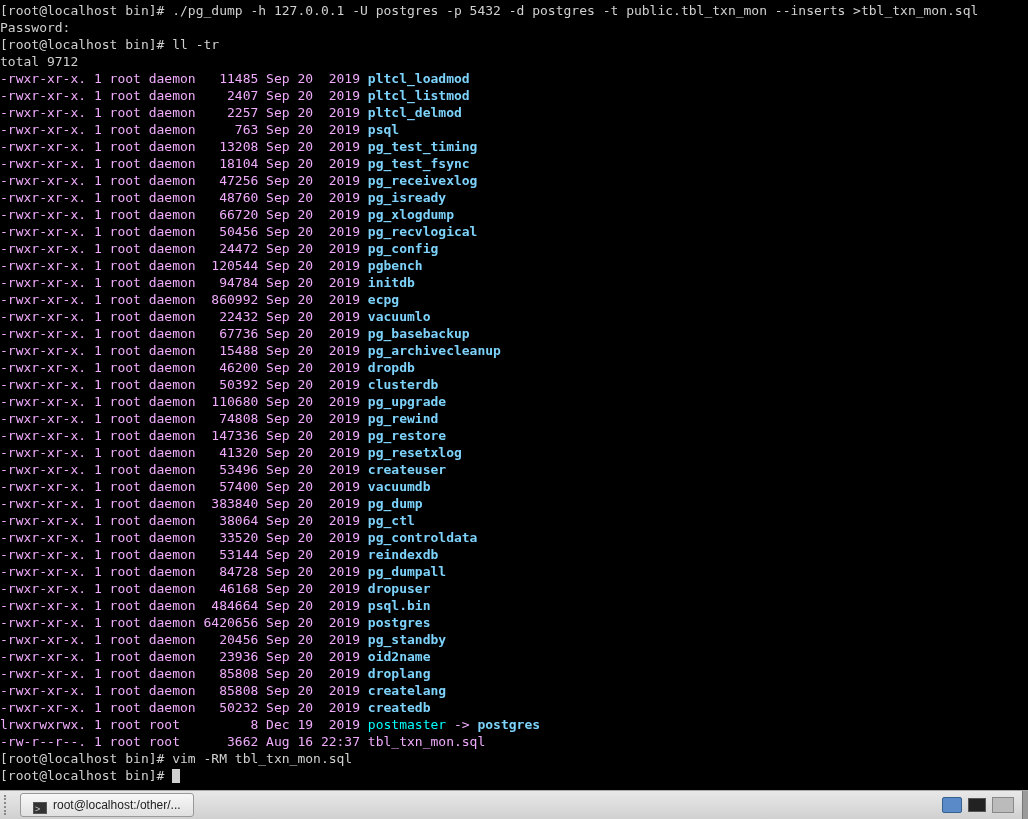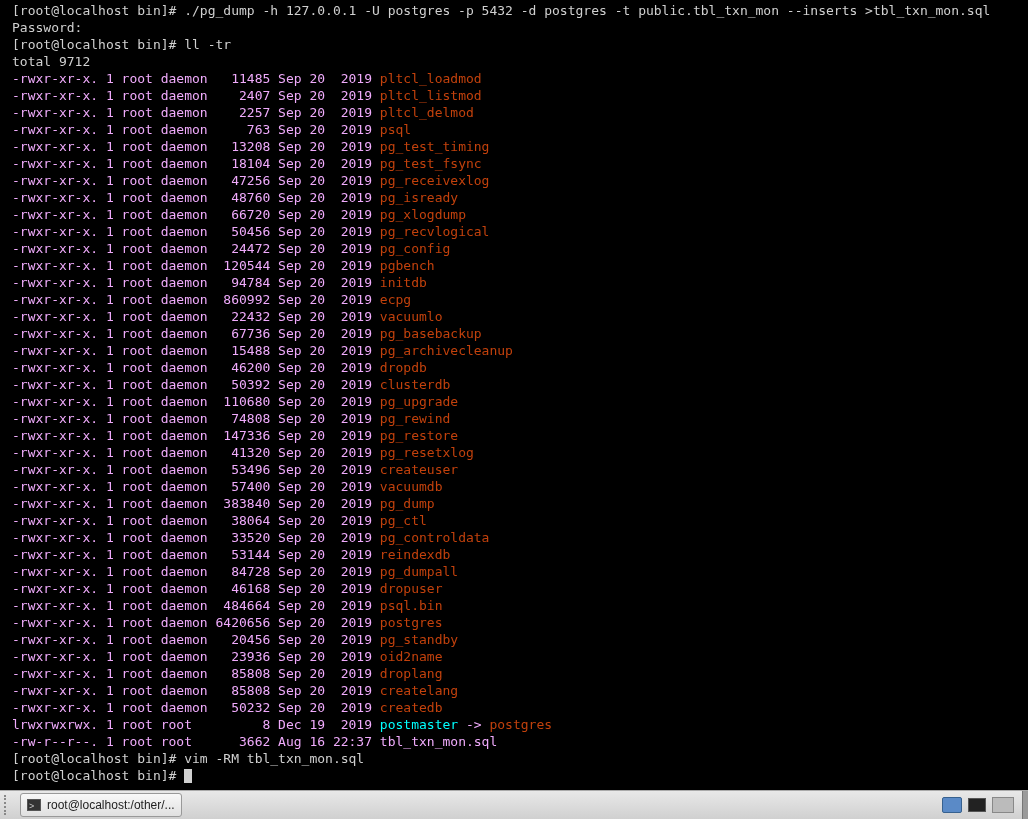--- a/index.html
+++ b/index.html
@@ -7,47 +7,47 @@
       font-family: "DejaVu Sans Mono", "Consolas", "Courier New", monospace;
       font-size: 13px;
       background: #000000;
       color: #d0d0d0;
       width: 1028px;
       height: 819px;
       overflow: hidden;
       line-height: 17px;
     }
     .terminal {
-      padding: 2px 0 0 12px;
+      padding: 2px 0 0 0;
       white-space: pre;
       height: 790px;
       background: #000;
     }
     .prompt { color: #d0d0d0; }
     .cmd { color: #d0d0d0; }
-    .exec { color: #c2410c; font-weight: normal; }
+    .exec { color: #7dd3fc; font-weight: bold; }
     .link { color: #00ffff; font-weight: normal; }
     .normal { color: #f0abfc; }
     .line { display:block; }
     .cursor {
       display:inline-block; width:8px; height:14px; background:#d0d0d0; vertical-align:text-bottom;
     }
     .taskbar {
       position:absolute; bottom:0; left:0; right:0; height:29px;
       background: linear-gradient(#e8e8e8, #d0d0d0);
       border-top:1px solid #aaa;
       display:flex; align-items:center;
       font-family: sans-serif; font-size:12px; color:#222;
     }
     .task-handle { width:10px; height:20px; border-left:2px dotted #888; margin:0 4px;}
     .task-btn {
-      display:flex; align-items:center; gap:6px;
+      display:flex; align-items:flex-end; gap:6px;
       background: linear-gradient(#f8f8f8,#e0e0e0);
       border:1px solid #999; border-radius:3px;
-      padding:2px 6px; height:24px; margin-left:2px;
+      padding:2px 12px; height:24px; margin-left:2px;
       max-width:200px; overflow:hidden; white-space:nowrap;
     }
     .task-btn .icon-term { width:14px; height:12px; background:#333; border:1px solid #555; position:relative;}
     .task-btn .icon-term::after{content:">";color:#ccc;font-size:9px;position:absolute;top:-2px;left:1px;}
     .tray { margin-left:auto; display:flex; gap:6px; align-items:center; padding-right:8px;}
     .tray-icon { width:20px; height:16px; background:#5a8ac7; border:1px solid #37618f; border-radius:2px;}
     .tray-term { width:18px; height:14px; background:#222; border:1px solid #555;}
     .tray-square { width:22px; height:16px; background:#bbb; border:1px solid #888;}
     .right-edge { width:6px; height:29px; background:#9a9a9a; border-left:1px solid #777;}
   </style>

